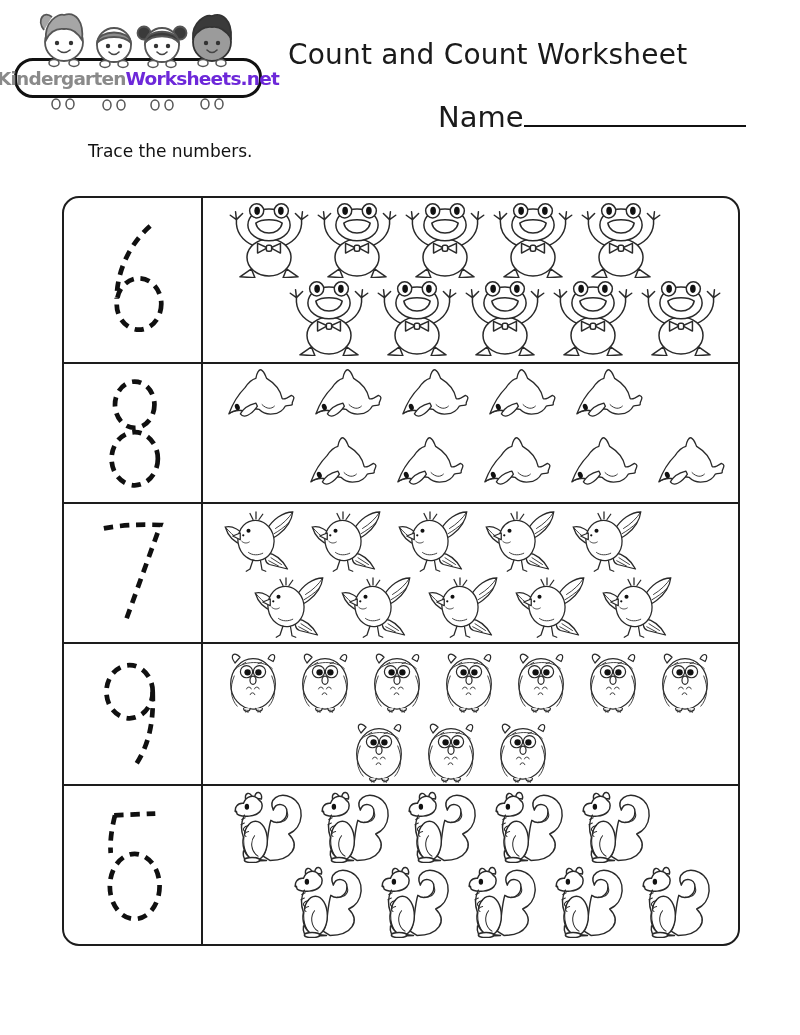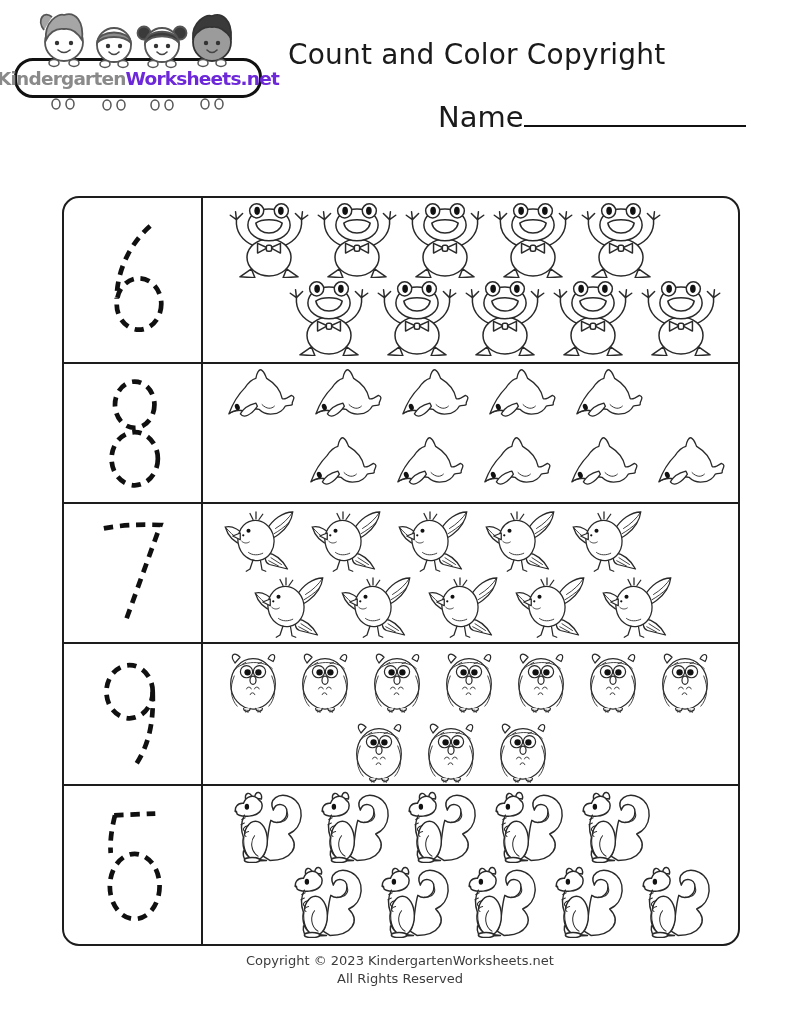--- a/index.html
+++ b/index.html
@@ -210,27 +210,28 @@
         <ellipse cx="97" cy="9" rx="4" ry="5"></ellipse>
           <ellipse cx="111" cy="9" rx="4" ry="5"></ellipse>
         <ellipse cx="145" cy="9" rx="4" ry="5"></ellipse>
           <ellipse cx="159" cy="9" rx="4" ry="5"></ellipse>
         <ellipse cx="195" cy="8" rx="4" ry="5"></ellipse>
           <ellipse cx="209" cy="8" rx="4" ry="5"></ellipse>
       </g>
     </svg>
   </div>
 
-  <div class="title">Count and Color Copyright</div>
+  <div class="title">Count and Count Worksheet</div>
   <div class="name-row">
     <span class="name-label">Name</span>
     <span class="name-line"></span>
   </div>
 
   <div class="instructions">
+    <div>Trace the numbers.</div>
   </div>
 
   <div class="ws-table">
       <div class="ws-row" style="height: 164px;">
         <div class="num-cell">
           <svg viewBox="0 0 100 140" class="digit-svg">
             <use href="#digit-6"></use>
           </svg>
         </div>
         <div class="img-cell">
@@ -437,18 +438,14 @@
               <use href="#sym-squirrel"></use>
             </svg>
             <svg viewBox="0 0 100 88" width="87" height="75">
               <use href="#sym-squirrel"></use>
             </svg>
           </div>
         </div>
       </div>
     </div>
 
-  <div class="footer">
-    <div>Copyright © 2023 KindergartenWorksheets.net</div>
-    <div>All Rights Reserved</div>
-  </div>
 
 </div>
 
 </body></html>

